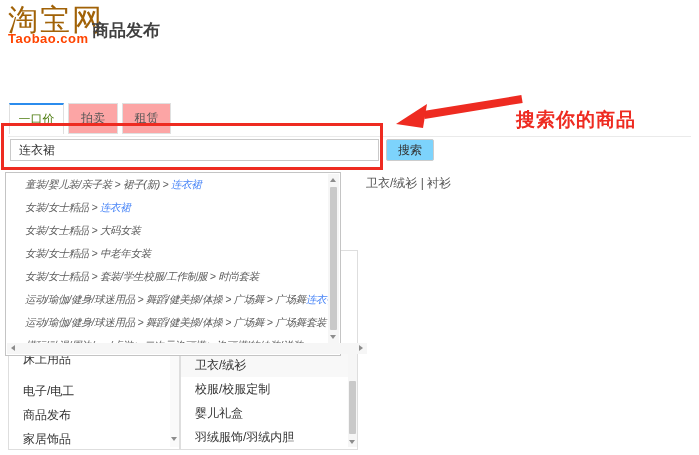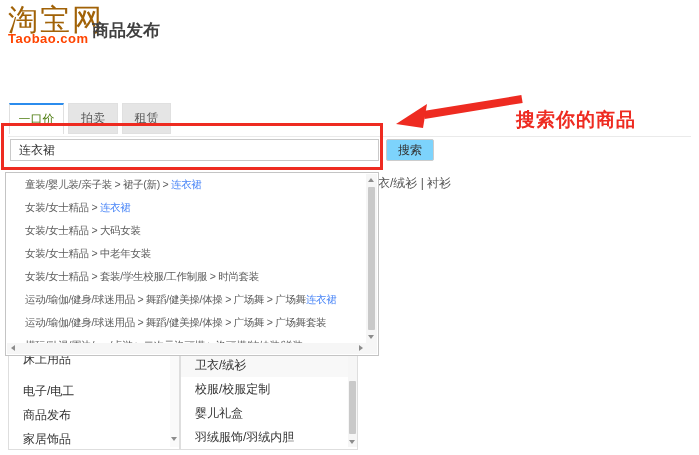--- a/index.html
+++ b/index.html
@@ -10,21 +10,21 @@
   .logo-cn{font-size:30px;font-weight:normal;color:#a16207;line-height:28px;letter-spacing:2px;}
   .logo-en{font-size:13px;font-weight:bold;color:#ff4400;line-height:13px;margin-top:-2px;letter-spacing:.5px;}
   .page-title{font-size:17px;font-weight:bold;color:#404040;}
   
   .notice{left:9px;top:64px;width:681px;height:28px;border:1px solid #ececec;border-radius:2px;
           box-sizing:border-box;line-height:26px;padding-left:19px;white-space:nowrap;overflow:hidden;
           font-size:10px;letter-spacing:-1.2px;color:#f4453d;}
   
   .tab{top:103px;height:31px;box-sizing:border-box;text-align:center;font-size:12px;line-height:28px;}
   .tab-active{background:#fff;border:1px solid #e0e0e0;border-top:2px solid #2b8ced;border-bottom:none;color:#4d7c0f;}
-  .tab-idle{background:#e5e5e5;border:1px solid #e0e0e0;color:#555;line-height:29px;}
+  .tab-idle{background:#fca5a5;border:1px solid #e0e0e0;color:#555;line-height:29px;}
   .divider{left:8px;top:136px;width:683px;height:0;border-top:1px solid #eaeaea;}
   
   .search-input{left:10px;top:139px;width:369px;height:22px;box-sizing:border-box;border:1px solid #c9c9c9;
                 font-size:12px;padding:0 8px;color:#333;font-family:"Liberation Sans",sans-serif;outline:none;}
   .search-btn{left:386px;top:139px;width:48px;height:22px;box-sizing:border-box;border:1px solid #ccc;
               background:#7dd3fc;border-radius:2px;font-size:12px;color:#333;line-height:20px;text-align:center;cursor:pointer;}
   
   .bg{z-index:1;}
   .breadcrumb{left:366px;top:175px;font-size:12px;color:#555;white-space:nowrap;}
   .panel{background:#fff;border:1px solid #dedede;box-sizing:border-box;}
@@ -38,22 +38,22 @@
   .mag i{position:absolute;left:8px;top:8px;width:5px;height:1px;background:#b5b5b5;transform:rotate(45deg);transform-origin:0 0;}
   
   .sb-track{position:absolute;background:#f6f6f6;}
   .sb-thumb{position:absolute;background:#c9c9c9;border-radius:1px;}
   .tri{position:absolute;width:0;height:0;}
   .tri-up{border-left:3px solid transparent;border-right:3px solid transparent;border-bottom:4px solid #8d8d8d;}
   .tri-down{border-left:3px solid transparent;border-right:3px solid transparent;border-top:4px solid #8d8d8d;}
   .tri-left{border-top:3px solid transparent;border-bottom:3px solid transparent;border-right:4px solid #8d8d8d;}
   .tri-right{border-top:3px solid transparent;border-bottom:3px solid transparent;border-left:4px solid #8d8d8d;}
   
-  .dropdown{left:5px;top:172px;width:374px;height:184px;background:#fff;border:1px solid #c4c4c4;
-            box-sizing:border-box;z-index:5;}
+  .dropdown{left:5px;top:172px;width:336px;height:184px;background:#fff;border:1px solid #c4c4c4;
+            box-sizing:border-box;z-index:5;font-style:italic;}
   .sug{position:absolute;left:19px;height:14px;line-height:14px;font-size:10.5px;letter-spacing:-.3px;
        color:#5c5c5c;white-space:nowrap;cursor:pointer;}
   .sug .hl{color:#4a86f7;}
   
   .anno{z-index:10;}
   .anno-rect{left:1px;top:123px;width:382px;height:47px;border:3px solid #ee2b21;box-sizing:border-box;}
   .anno-label{left:516px;top:107px;font-size:19px;font-weight:bold;color:#ee2b21;letter-spacing:1px;white-space:nowrap;}
 </style>
 </head>
 <body>

